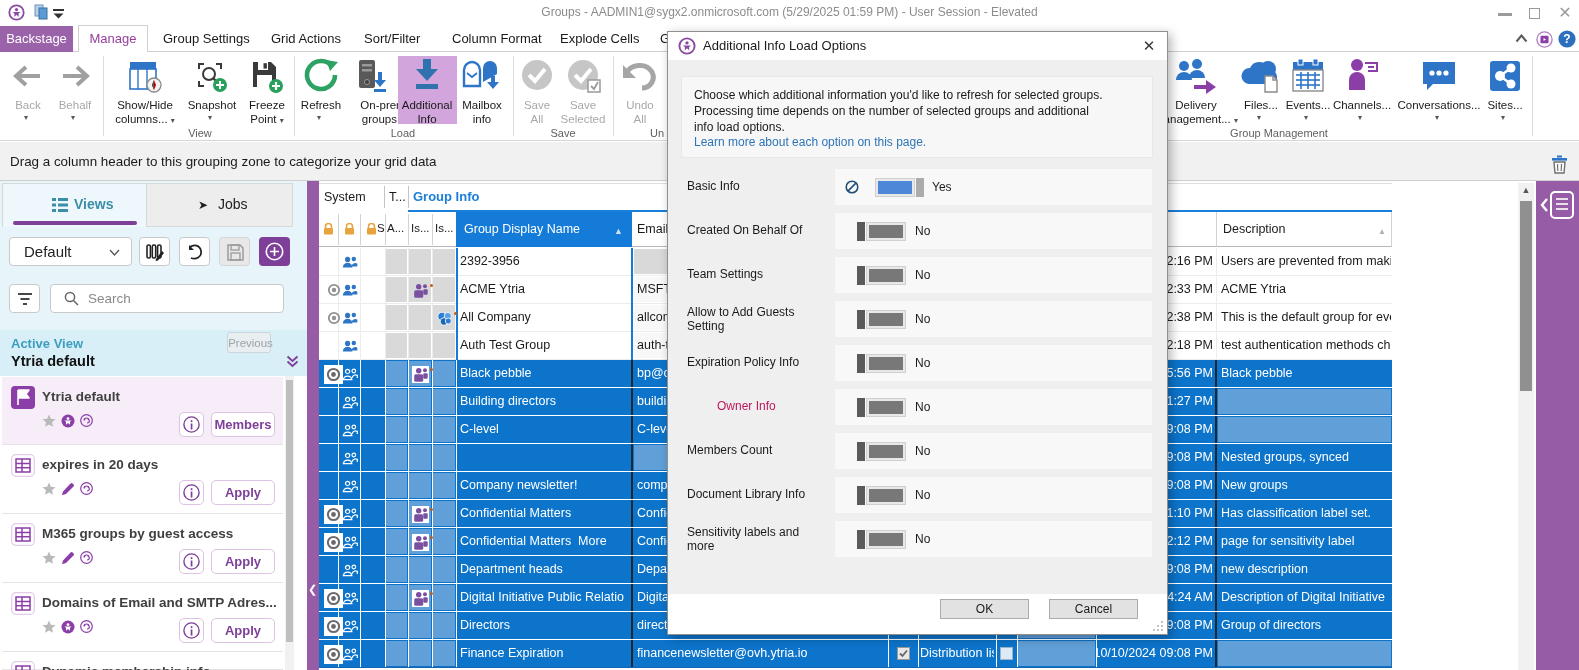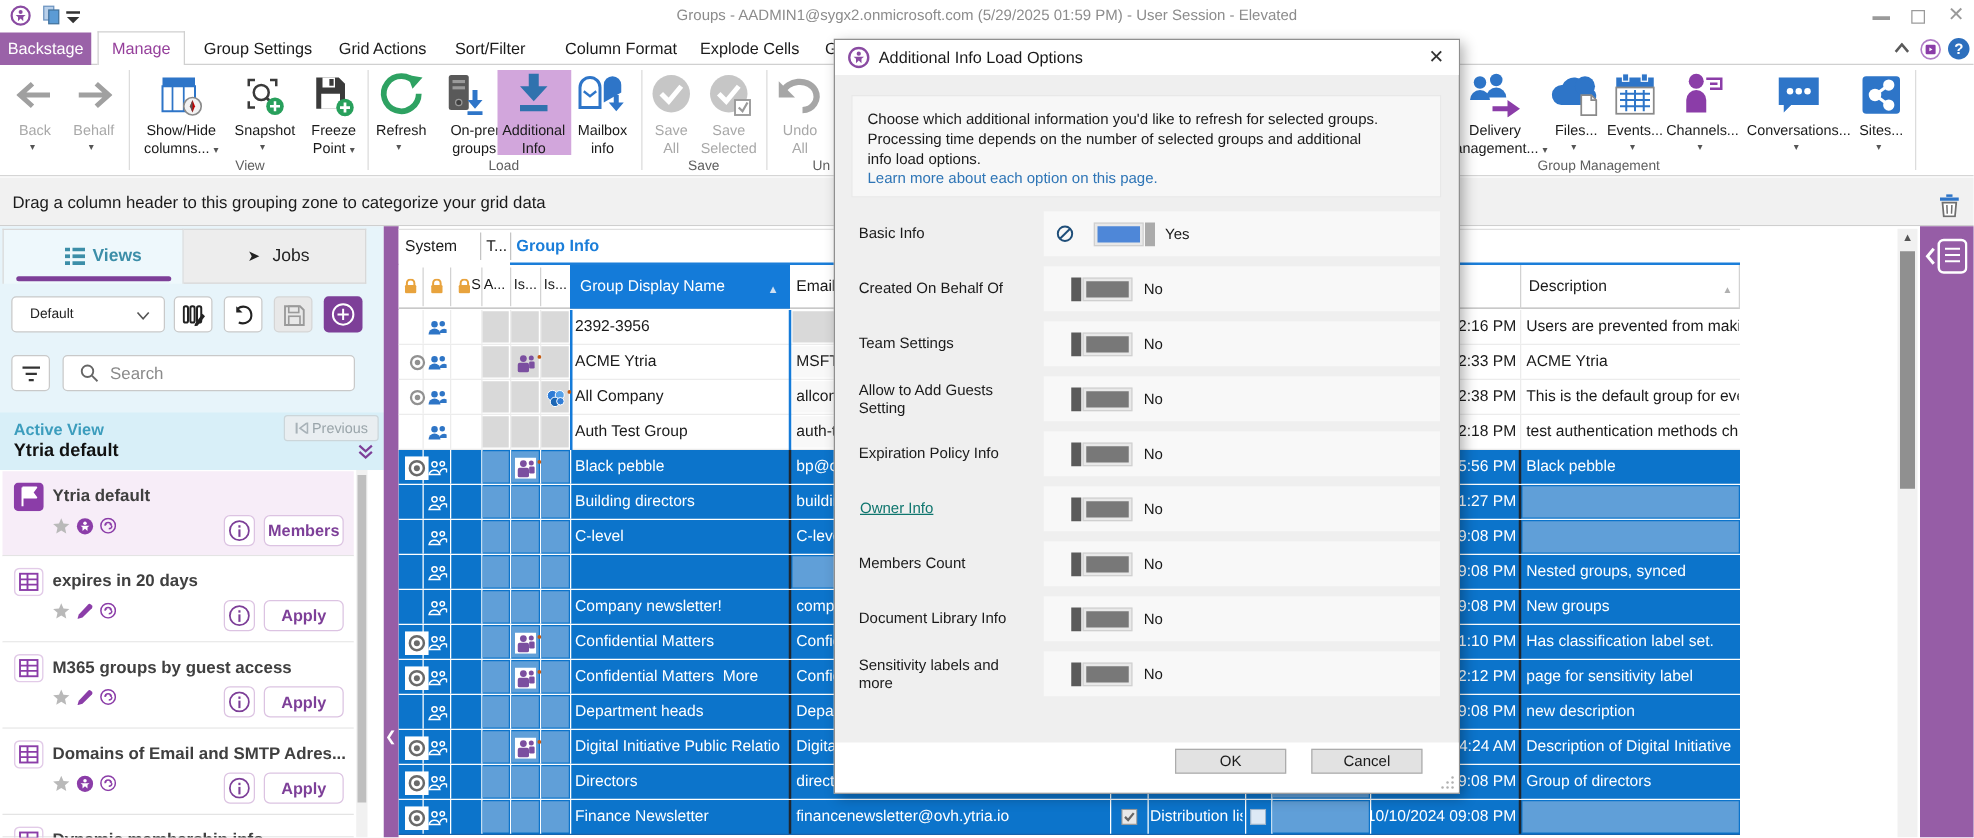--- a/index.html
+++ b/index.html
@@ -275,21 +275,21 @@
         <rect x="6" y="5.5" width="10" height="3"></rect>
         <rect x="0" y="11" width="4" height="3"></rect>
         <rect x="6" y="11" width="10" height="3"></rect>
       </g>
     </svg>
   </div>
 <div class="a" style="left:74px;top:196px;width:60px;height:18px;color:#3c8ea8;font-size:14px;font-weight:bold;">Views</div>
 <div class="a" style="left:198px;top:198px;width:14px;height:14px;color:#222;font-size:12px;">➤</div>
 <div class="a" style="left:218px;top:196px;width:40px;height:18px;color:#222;font-size:14px;">Jobs</div>
 <div class="a" style="left:13px;top:221px;width:124px;height:4px;background:#7d3f98;border-radius:2px;"></div>
-<div class="a" style="left:9px;top:237px;width:123px;height:29px;background:#fff;border:1px solid #c9c9c9;border-radius:4px;font-size:11px;color:#222;line-height:27px;padding-left:14px;">Default<svg width="11" height="7" viewBox="0 0 11 7" style="position:absolute;right:11px;top:11px;">
+<div class="a" style="left:9px;top:237px;width:123px;height:29px;background:#fff;border:1px solid #c9c9c9;border-radius:4px;font-size:15px;color:#222;line-height:27px;padding-left:14px;">Default<svg width="11" height="7" viewBox="0 0 11 7" style="position:absolute;right:11px;top:11px;">
       <path d="M1 1 L5.5 6 L10 1" fill="none" stroke="#555" stroke-width="1.3"></path>
     </svg></div>
 <div class="a" style="left:139px;top:237px;width:31px;height:29px;background:#fff;border:1px solid #c9c9c9;border-radius:4px;padding:5px 0 0 6px;">
     <svg width="18" height="18" viewBox="0 0 18 18">
       <g fill="none" stroke="#222" stroke-width="1.6">
         <rect x="1" y="2" width="3.4" height="13" rx="1.5"></rect>
         <rect x="6.3" y="2" width="3.4" height="13" rx="1.5"></rect>
         <rect x="11.6" y="2" width="3.4" height="13" rx="1.5"></rect>
       </g>
       <path d="M10 16 L16 8 L18 10 L12 17.5 L9.5 18 Z" fill="#222"></path>
@@ -326,21 +326,21 @@
 <div class="a" style="left:50px;top:284px;width:234px;height:29px;background:#fff;border:1px solid #c9c9c9;border-radius:4px;"></div>
 <div class="a" style="left:64px;top:291px;width:15px;height:15px;">
     <svg width="15" height="15" viewBox="0 0 15 15">
       <circle cx="6" cy="6" r="4.6" fill="none" stroke="#666" stroke-width="1.5"></circle>
       <line x1="9.5" y1="9.5" x2="14" y2="14" stroke="#666" stroke-width="1.5"></line>
     </svg>
   </div>
 <div class="a" style="left:88px;top:291px;width:100px;height:16px;color:#8a8a8a;font-size:13.5px;">Search</div>
 <div class="a" style="left:0px;top:330px;width:307px;height:46px;background:#d8eff8;"></div>
 <div class="a" style="left:11px;top:336px;width:120px;height:15px;color:#3c9dbd;font-size:13px;font-weight:bold;">Active View</div>
-<div class="a" style="left:227px;top:332px;width:76px;height:21px;background:#e9eef1;border:1px solid #ccd6da;border-radius:3px;color:#9aa5aa;font-size:11.5px;display:flex;align-items:center;justify-content:center;gap:3px;white-space:nowrap;">
+<div class="a" style="left:227px;top:332px;width:44px;height:21px;background:#e9eef1;border:1px solid #ccd6da;border-radius:3px;color:#9aa5aa;font-size:11.5px;display:flex;align-items:center;justify-content:center;gap:3px;white-space:nowrap;">
     <svg width="11" height="9" viewBox="0 0 11 9" style="vertical-align:-1px;">
       <rect x="0.5" y="0" width="1.6" height="9" fill="#a8b2b8"></rect>
       <path d="M10 0 L4 4.5 L10 9 Z" fill="none" stroke="#a8b2b8" stroke-width="1.3"></path>
     </svg>
     <span>Previous</span>
   </div>
 <div class="a" style="left:11px;top:353px;width:200px;height:18px;color:#111;font-size:14.5px;font-weight:bold;">Ytria default</div>
 <div class="a" style="left:285px;top:354px;width:14px;height:15px;">
     <svg width="15" height="15" viewBox="0 0 15 15">
       <g fill="none" stroke="#7d3f98" stroke-width="1.8">
@@ -1297,21 +1297,21 @@
 <div class="a" style="left:342px;top:648px;width:16px;height:14px;">
     <svg width="16" height="14" viewBox="0 0 16 14">
       <g fill="none" stroke="#fff" stroke-width="1.2">
         <circle cx="5.6" cy="3.4" r="2.1"></circle>
         <path d="M1.3 11.6 a4.4 4.4 0 0 1 8.6 0 Z"></path>
         <circle cx="11.8" cy="3" r="1.8"></circle>
         <path d="M10 10 a3.6 3.6 0 0 1 5.3 -2.6 L15.3 10"></path>
       </g>
     </svg>
   </div>
-<div class="a" style="left:460px;top:646px;width:169px;height:16px;color:#fff;font-size:12.5px;white-space:nowrap;overflow:hidden;">Finance Newsletter</div>
+<div class="a" style="left:460px;top:646px;width:169px;height:16px;color:#fff;font-size:12.5px;white-space:nowrap;overflow:hidden;">Finance Expiration</div>
 <div class="a" style="left:637px;top:646px;width:249px;height:16px;color:#fff;font-size:12.5px;white-space:nowrap;overflow:hidden;">financenewsletter@ovh.ytria.io</div>
 <div class="a" style="left:897px;top:647px;width:13px;height:13px;">
     <svg width="13" height="13" viewBox="0 0 13 13">
       <rect x="0.5" y="0.5" width="12" height="12" fill="#e8e8e8" stroke="#999"></rect>
       <path d="M3 6.5 L5.5 9 L10 3.5" fill="none" stroke="#666" stroke-width="1.8"></path>
     </svg>
   </div>
 <div class="a" style="left:920px;top:646px;width:74px;height:16px;color:#fff;font-size:12.5px;white-space:nowrap;overflow:hidden;">Distribution list</div>
 <div class="a" style="left:1000px;top:647px;width:13px;height:13px;">
     <svg width="13" height="13" viewBox="0 0 13 13">
@@ -1367,21 +1367,21 @@
 <div class="a" style="left:866px;top:310px;width:40px;height:19px;background:#e8e8e8;border:1px solid #d0d0d0;"></div>
 <div class="a" style="left:869px;top:313px;width:34px;height:13px;background:#787878;"></div>
 <div class="a" style="left:915px;top:312px;width:40px;height:15px;font-size:12px;color:#1a1a1a;">No</div>
 <div class="a" style="left:835px;top:345px;width:317px;height:36px;background:#f8f8f8;"></div>
 <div class="a" style="left:687px;top:355px;width:145px;height:30px;font-size:12px;color:#1a1a1a;line-height:14px;">Expiration Policy Info</div>
 <div class="a" style="left:857px;top:354px;width:8px;height:19px;background:#5a5a5a;"></div>
 <div class="a" style="left:866px;top:354px;width:40px;height:19px;background:#e8e8e8;border:1px solid #d0d0d0;"></div>
 <div class="a" style="left:869px;top:357px;width:34px;height:13px;background:#787878;"></div>
 <div class="a" style="left:915px;top:356px;width:40px;height:15px;font-size:12px;color:#1a1a1a;">No</div>
 <div class="a" style="left:835px;top:389px;width:317px;height:36px;background:#f8f8f8;"></div>
-<div class="a" style="left:688px;top:399px;width:145px;height:30px;font-size:12px;color:#0f766e;line-height:14px;text-decoration:underline;">Owner Info</div>
+<div class="a" style="left:717px;top:399px;width:145px;height:30px;font-size:12px;color:#be185d;line-height:14px;">Owner Info</div>
 <div class="a" style="left:857px;top:398px;width:8px;height:19px;background:#5a5a5a;"></div>
 <div class="a" style="left:866px;top:398px;width:40px;height:19px;background:#e8e8e8;border:1px solid #d0d0d0;"></div>
 <div class="a" style="left:869px;top:401px;width:34px;height:13px;background:#787878;"></div>
 <div class="a" style="left:915px;top:400px;width:40px;height:15px;font-size:12px;color:#1a1a1a;">No</div>
 <div class="a" style="left:835px;top:433px;width:317px;height:36px;background:#f8f8f8;"></div>
 <div class="a" style="left:687px;top:443px;width:145px;height:30px;font-size:12px;color:#1a1a1a;line-height:14px;">Members Count</div>
 <div class="a" style="left:857px;top:442px;width:8px;height:19px;background:#5a5a5a;"></div>
 <div class="a" style="left:866px;top:442px;width:40px;height:19px;background:#e8e8e8;border:1px solid #d0d0d0;"></div>
 <div class="a" style="left:869px;top:445px;width:34px;height:13px;background:#787878;"></div>
 <div class="a" style="left:915px;top:444px;width:40px;height:15px;font-size:12px;color:#1a1a1a;">No</div>

